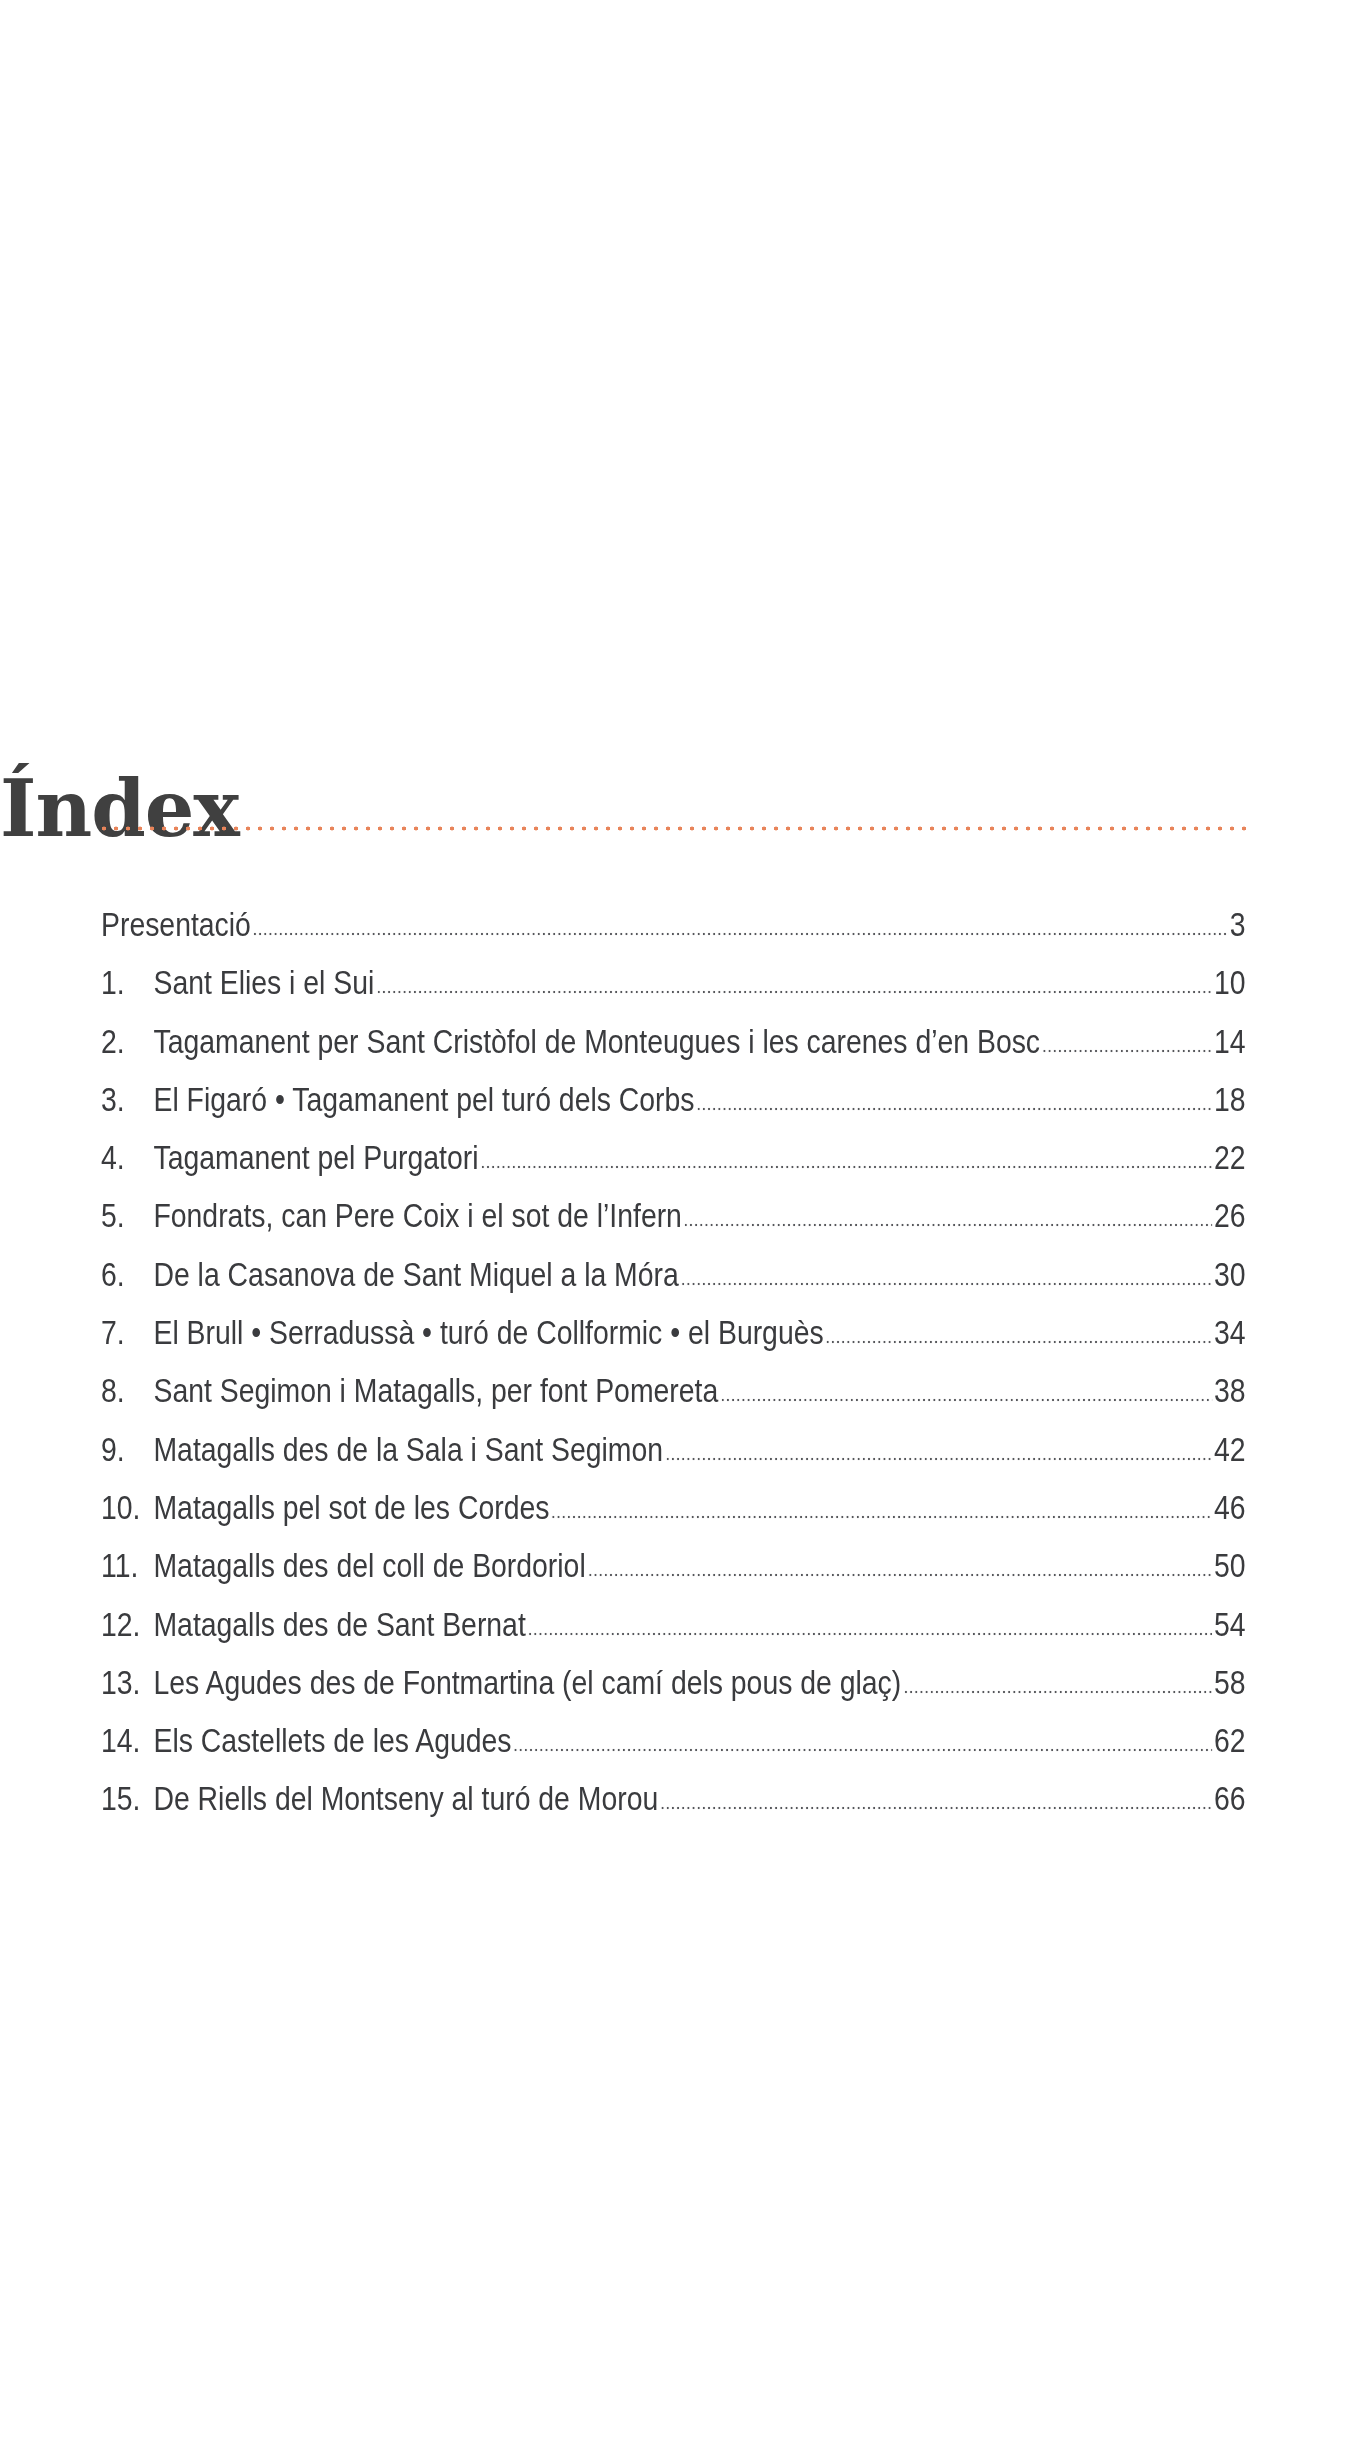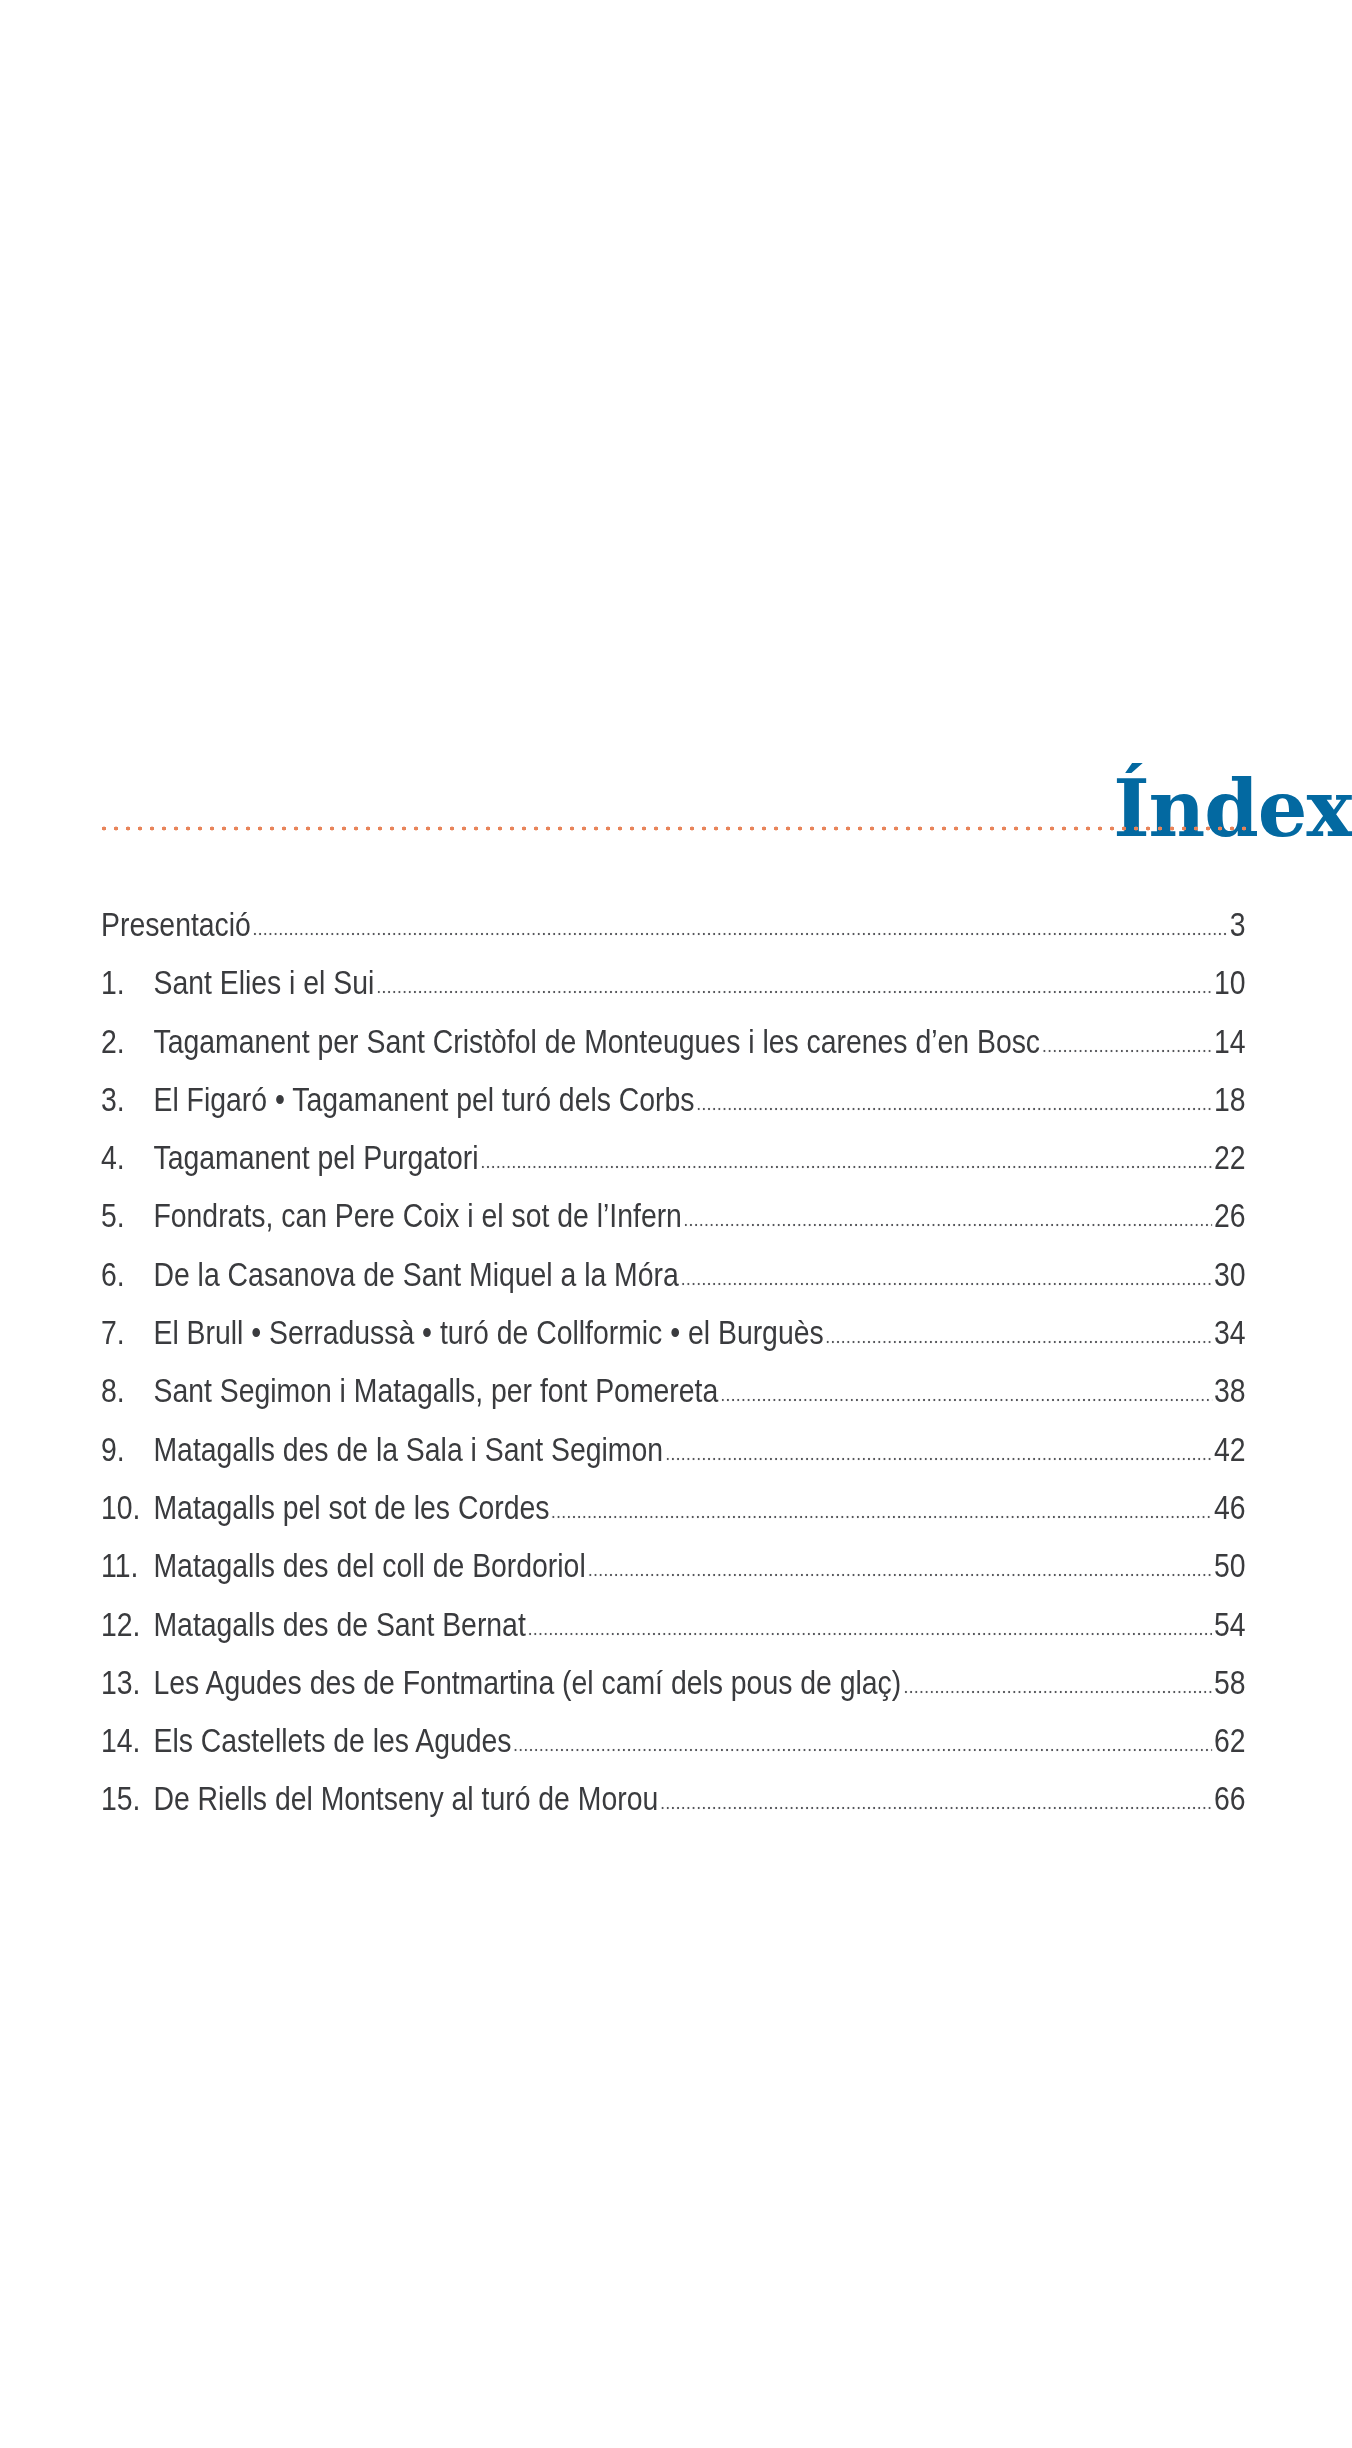--- a/index.html
+++ b/index.html
@@ -1,23 +1,23 @@
 <!DOCTYPE html>
 <html><head>
 <meta charset="utf-8">
 <style>
   html, body { margin: 0; padding: 0; }
   body {
     width: 1352px; height: 2448px; background: #ffffff; position: relative; overflow: hidden;
     color: #3a3b3e;
   }
   .title {
-    position: absolute; left: 0; width: 1352px; top: 712px; text-align: right;
+    position: absolute; left: 0; width: 1352px; top: 712px; text-align: left;
     font-family: "DejaVu Serif", serif; font-weight: bold; font-size: 78px; line-height: 90px;
-    color: #0369a1; letter-spacing: -1px;
+    color: #404040; letter-spacing: -1px;
   }
   .rule {
     position: absolute; left: 98px; width: 1148px; top: 826px; height: 5px;
     background-image: radial-gradient(circle, #e8845a 1.8px, transparent 2.2px);
     background-size: 12px 5px; background-repeat: repeat-x;
   }
   .toc {
     position: absolute; left: 101px; top: 896px; width: 1145px;
     font-family: "Liberation Sans", sans-serif; font-size: 33px; line-height: 58.3px;
     transform: scaleX(0.86); transform-origin: left top; width: 1331px;

